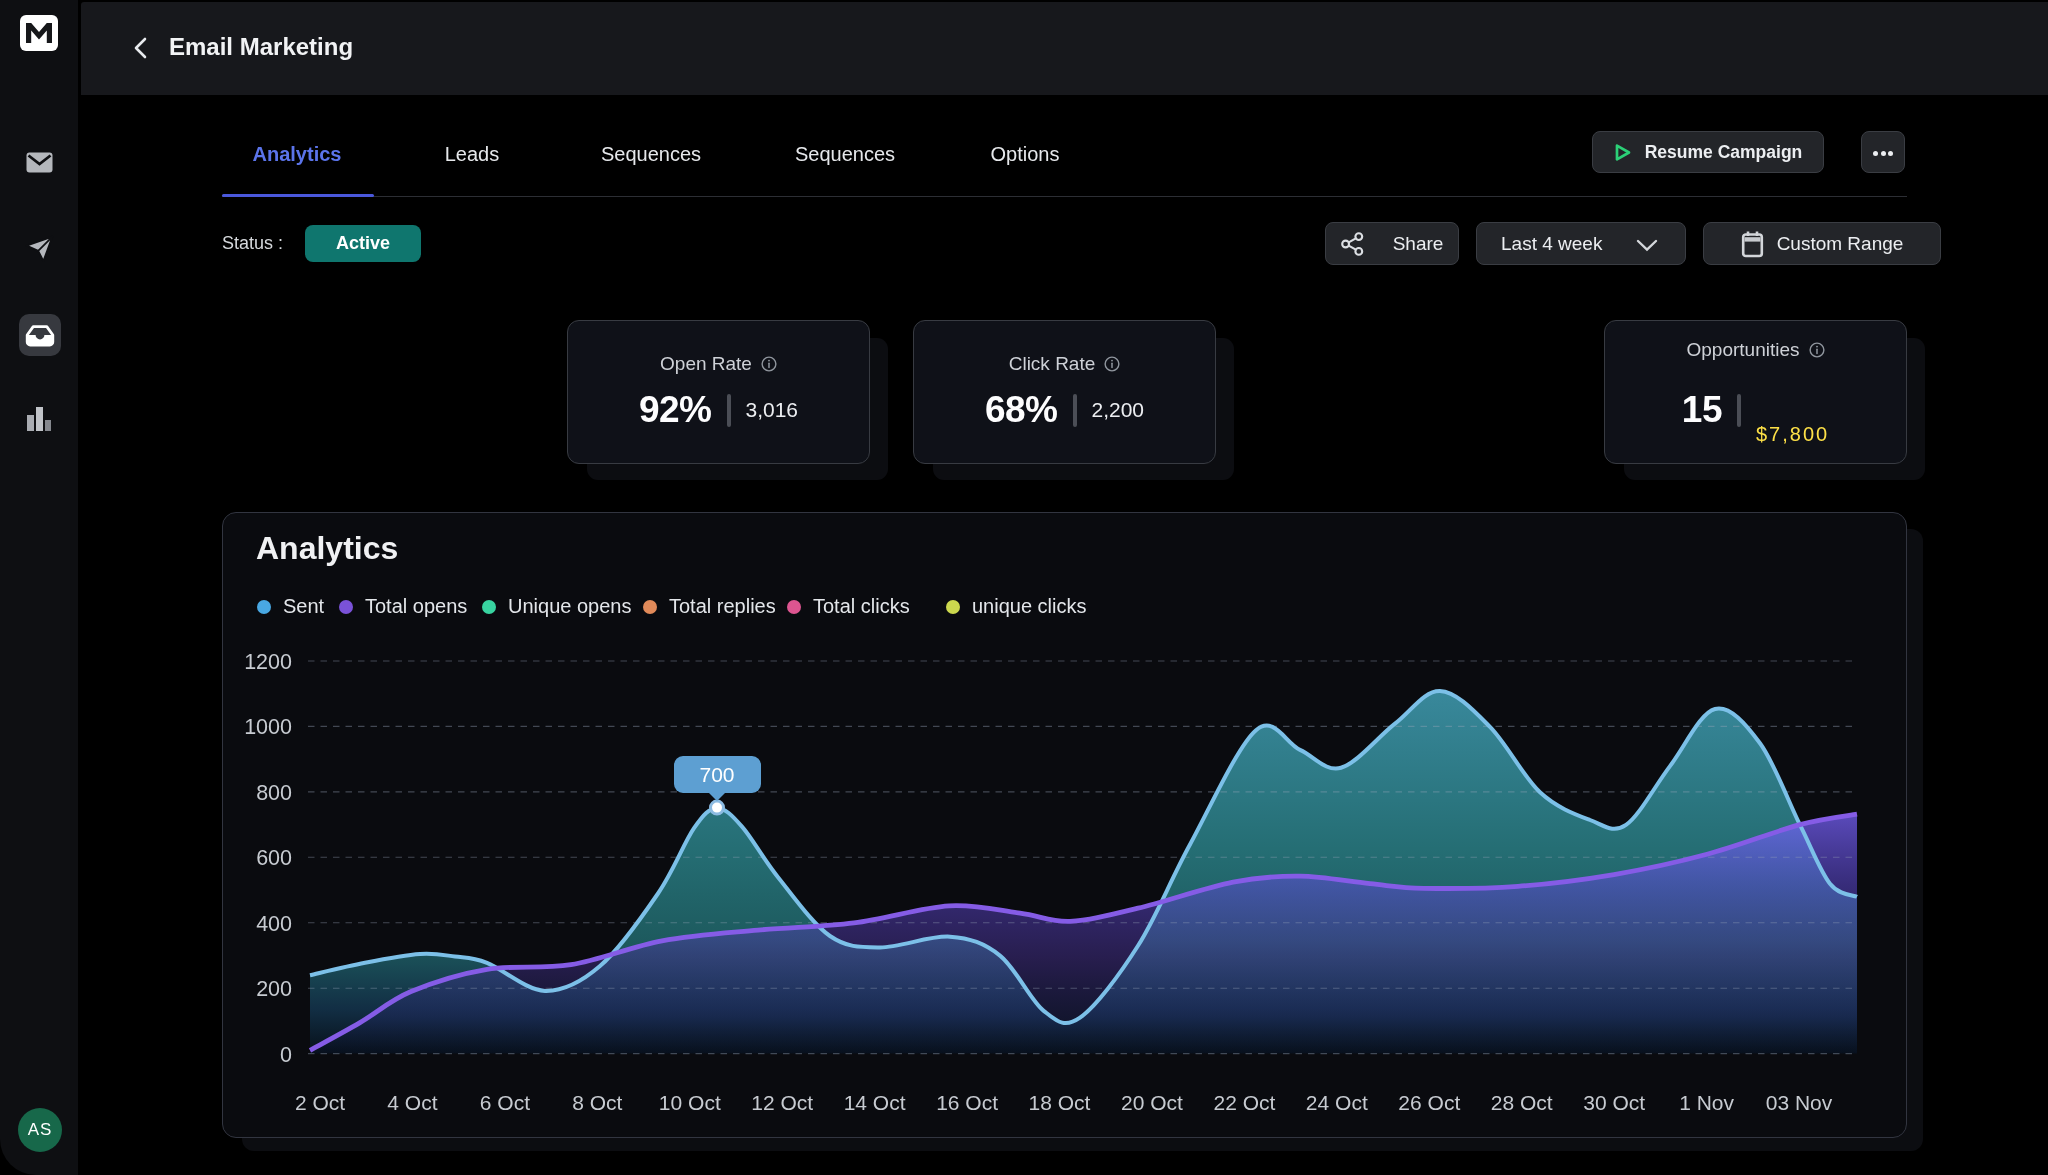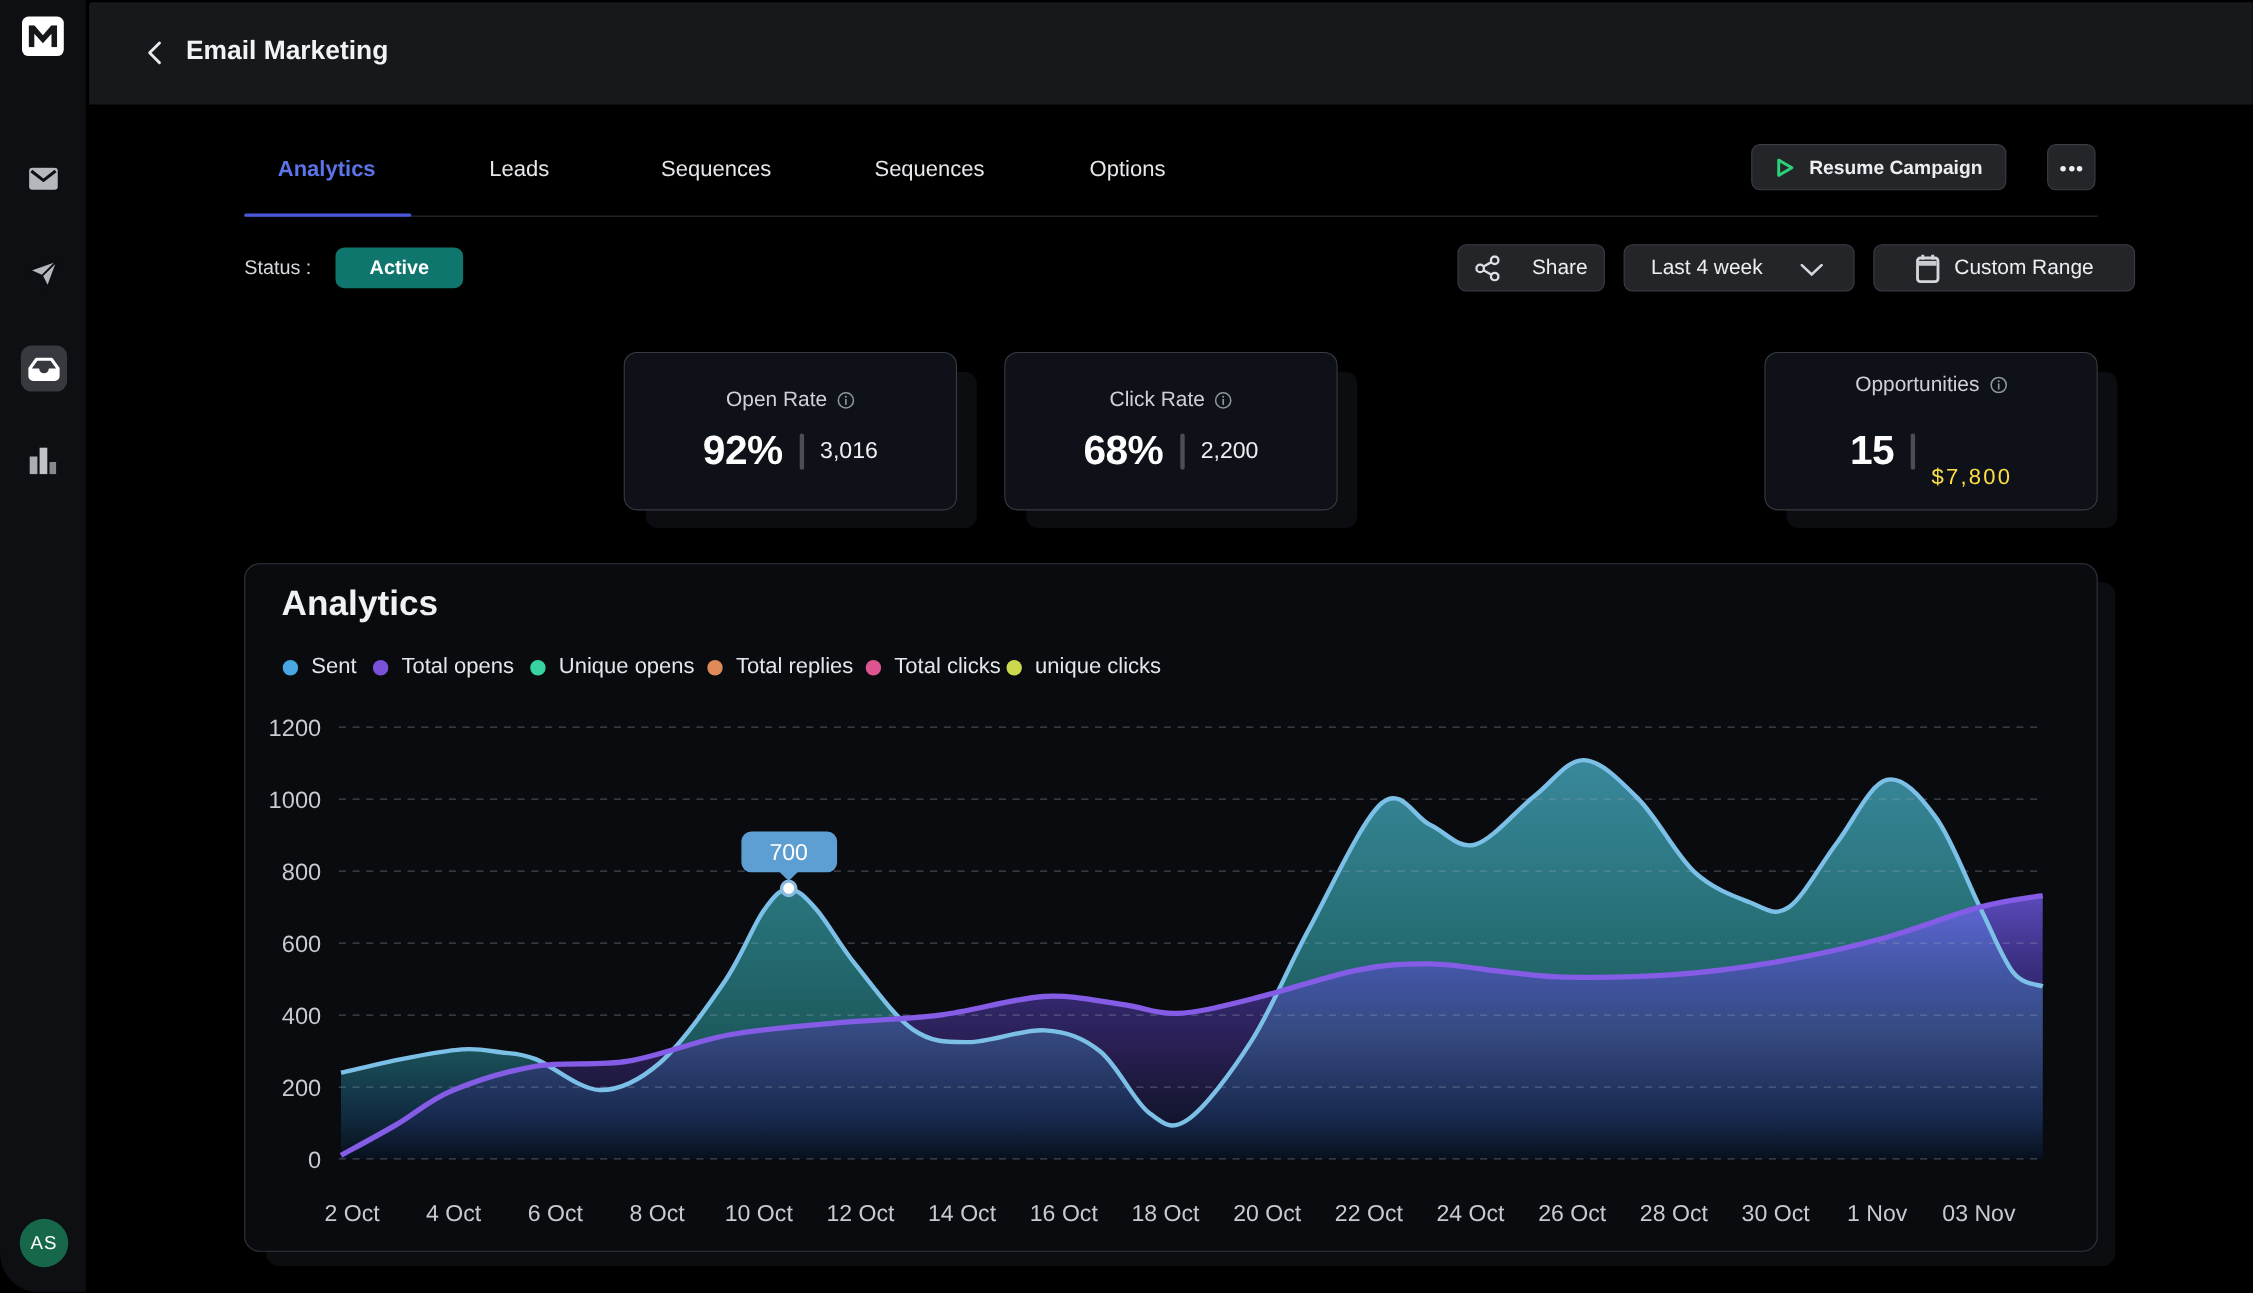--- a/index.html
+++ b/index.html
@@ -216,21 +216,21 @@
         <span>Unique opens</span>
       </div>
 <div class="litem" style="left:420px">
         <span class="ldot" style="background:#e18a59"></span>
         <span>Total replies</span>
       </div>
 <div class="litem" style="left:564px">
         <span class="ldot" style="background:#dd5590"></span>
         <span>Total clicks</span>
       </div>
-<div class="litem" style="left:692px">
+<div class="litem" style="left:723px">
         <span class="ldot" style="background:#ccd84e"></span>
         <span>unique clicks</span>
       </div>
   </div>
 
   <svg class="chartsvg" width="2048" height="1175" viewBox="0 0 2048 1175">
     <defs>
       <linearGradient id="gb" x1="0" y1="680" x2="0" y2="1054" gradientUnits="userSpaceOnUse">
         <stop offset="0" stop-color="#3a8a9e"></stop>
         <stop offset="0.45" stop-color="#256e74"></stop>

